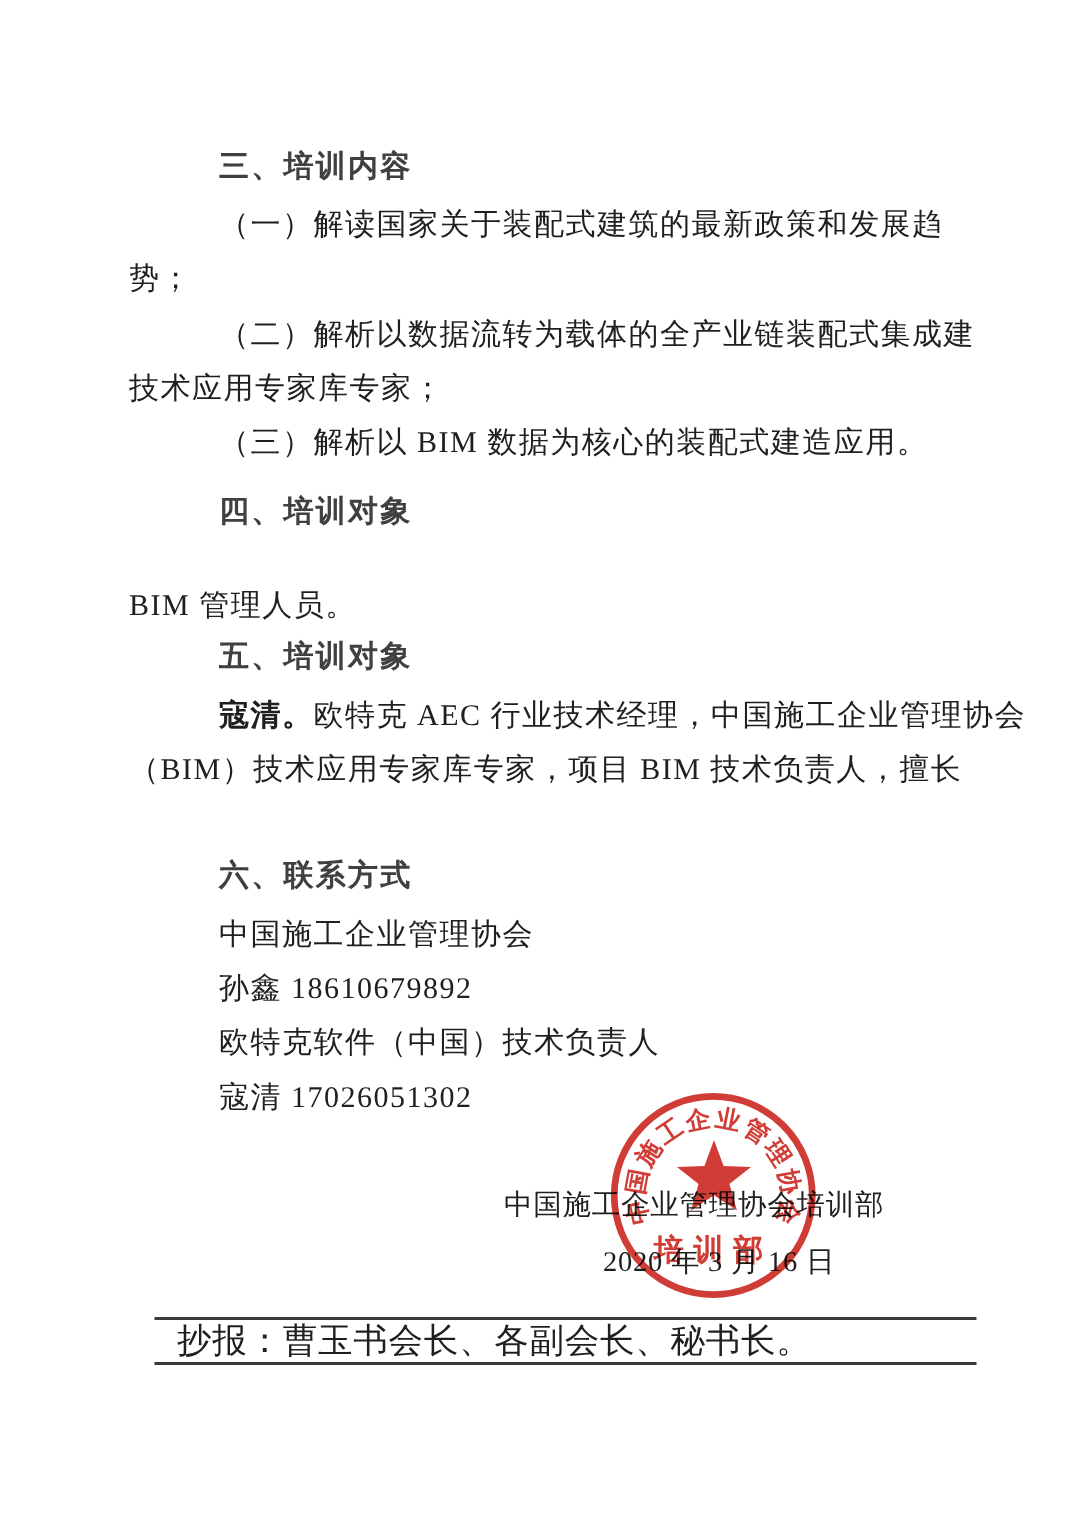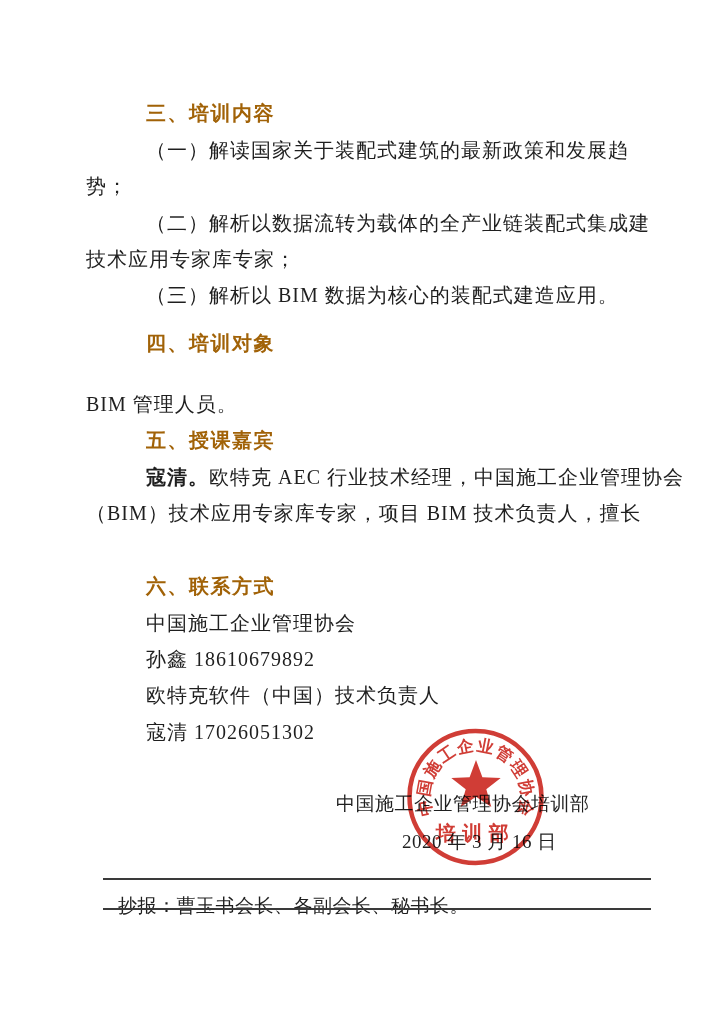--- a/index.html
+++ b/index.html
@@ -14,24 +14,24 @@
   .ln{
     position:absolute;
     white-space:nowrap;
     font-size:20px;
     line-height:26px;
     letter-spacing:1px;
   }
   .ln.indent{left:146px;}
   .ln.flush{left:86px;}
   .ln.heading{
-    font-family:Liberation Sans, sans-serif;
+    font-family:Liberation Mono, monospace;
     font-weight:bold;
     letter-spacing:1.5px;
-    color:#a16207;
+    color:#404040;
   }
   .lead-bold{font-weight:bold;font-family:Liberation Sans, sans-serif;}
   .sig{
     position:absolute;
     white-space:nowrap;
     font-size:19px;
     line-height:25px;
     letter-spacing:0.5px;
   }
   .sig.org{top:791px;left:336px;}
@@ -39,22 +39,22 @@
   .rule{
     position:absolute;
     left:103px;width:548px;height:2px;
     background:#3a3a3a;
   }
   .rule.top{top:878px;}
   .rule.bottom{top:908px;}
   .cc{
     position:absolute;
     top:882px;left:118px;
-    font-size:19px;line-height:24px;
-    white-space:nowrap;letter-spacing:0.5px;margin-top:12px;
+    font-size:23px;line-height:24px;
+    white-space:nowrap;letter-spacing:0.5px;
   }
   .seal{
     position:absolute;
     left:403px;top:725px;
     width:145px;height:145px;
     mix-blend-mode:multiply;
     opacity:0.93;
   }
   .seal text, .seal textPath{
     font-family:"Liberation Serif", serif;
@@ -70,21 +70,21 @@
   <div class="ln indent heading" style="top:100px">三、培训内容</div>
   <div class="ln indent" style="top:137px">（一）解读国家关于装配式建筑的最新政策和发展趋</div>
   <div class="ln flush" style="top:173px">势；</div>
   <div class="ln indent" style="top:210px">（二）解析以数据流转为载体的全产业链装配式集成建</div>
   <div class="ln flush" style="top:246px">技术应用专家库专家；</div>
   <div class="ln indent" style="top:282px">（三）解析以 BIM 数据为核心的装配式建造应用。</div>
 
   <div class="ln indent heading" style="top:330px">四、培训对象</div>
   <div class="ln flush" style="top:391px">BIM 管理人员。</div>
 
-  <div class="ln indent heading" style="top:427px">五、授课嘉宾</div>
+  <div class="ln indent heading" style="top:427px">五、培训对象</div>
   <div class="ln indent" style="top:464px"><span class="lead-bold">寇清。</span><span>欧特克 AEC 行业技术经理，中国施工企业管理协会</span></div>
   <div class="ln flush" style="top:500px">（BIM）技术应用专家库专家，项目 BIM 技术负责人，擅长</div>
 
   <div class="ln indent heading" style="top:573px">六、联系方式</div>
   <div class="ln indent" style="top:610px">中国施工企业管理协会</div>
   <div class="ln indent" style="top:646px">孙鑫 18610679892</div>
   <div class="ln indent" style="top:682px">欧特克软件（中国）技术负责人</div>
   <div class="ln indent" style="top:719px">寇清 17026051302</div>
 
   <div class="sig org">中国施工企业管理协会培训部</div>

